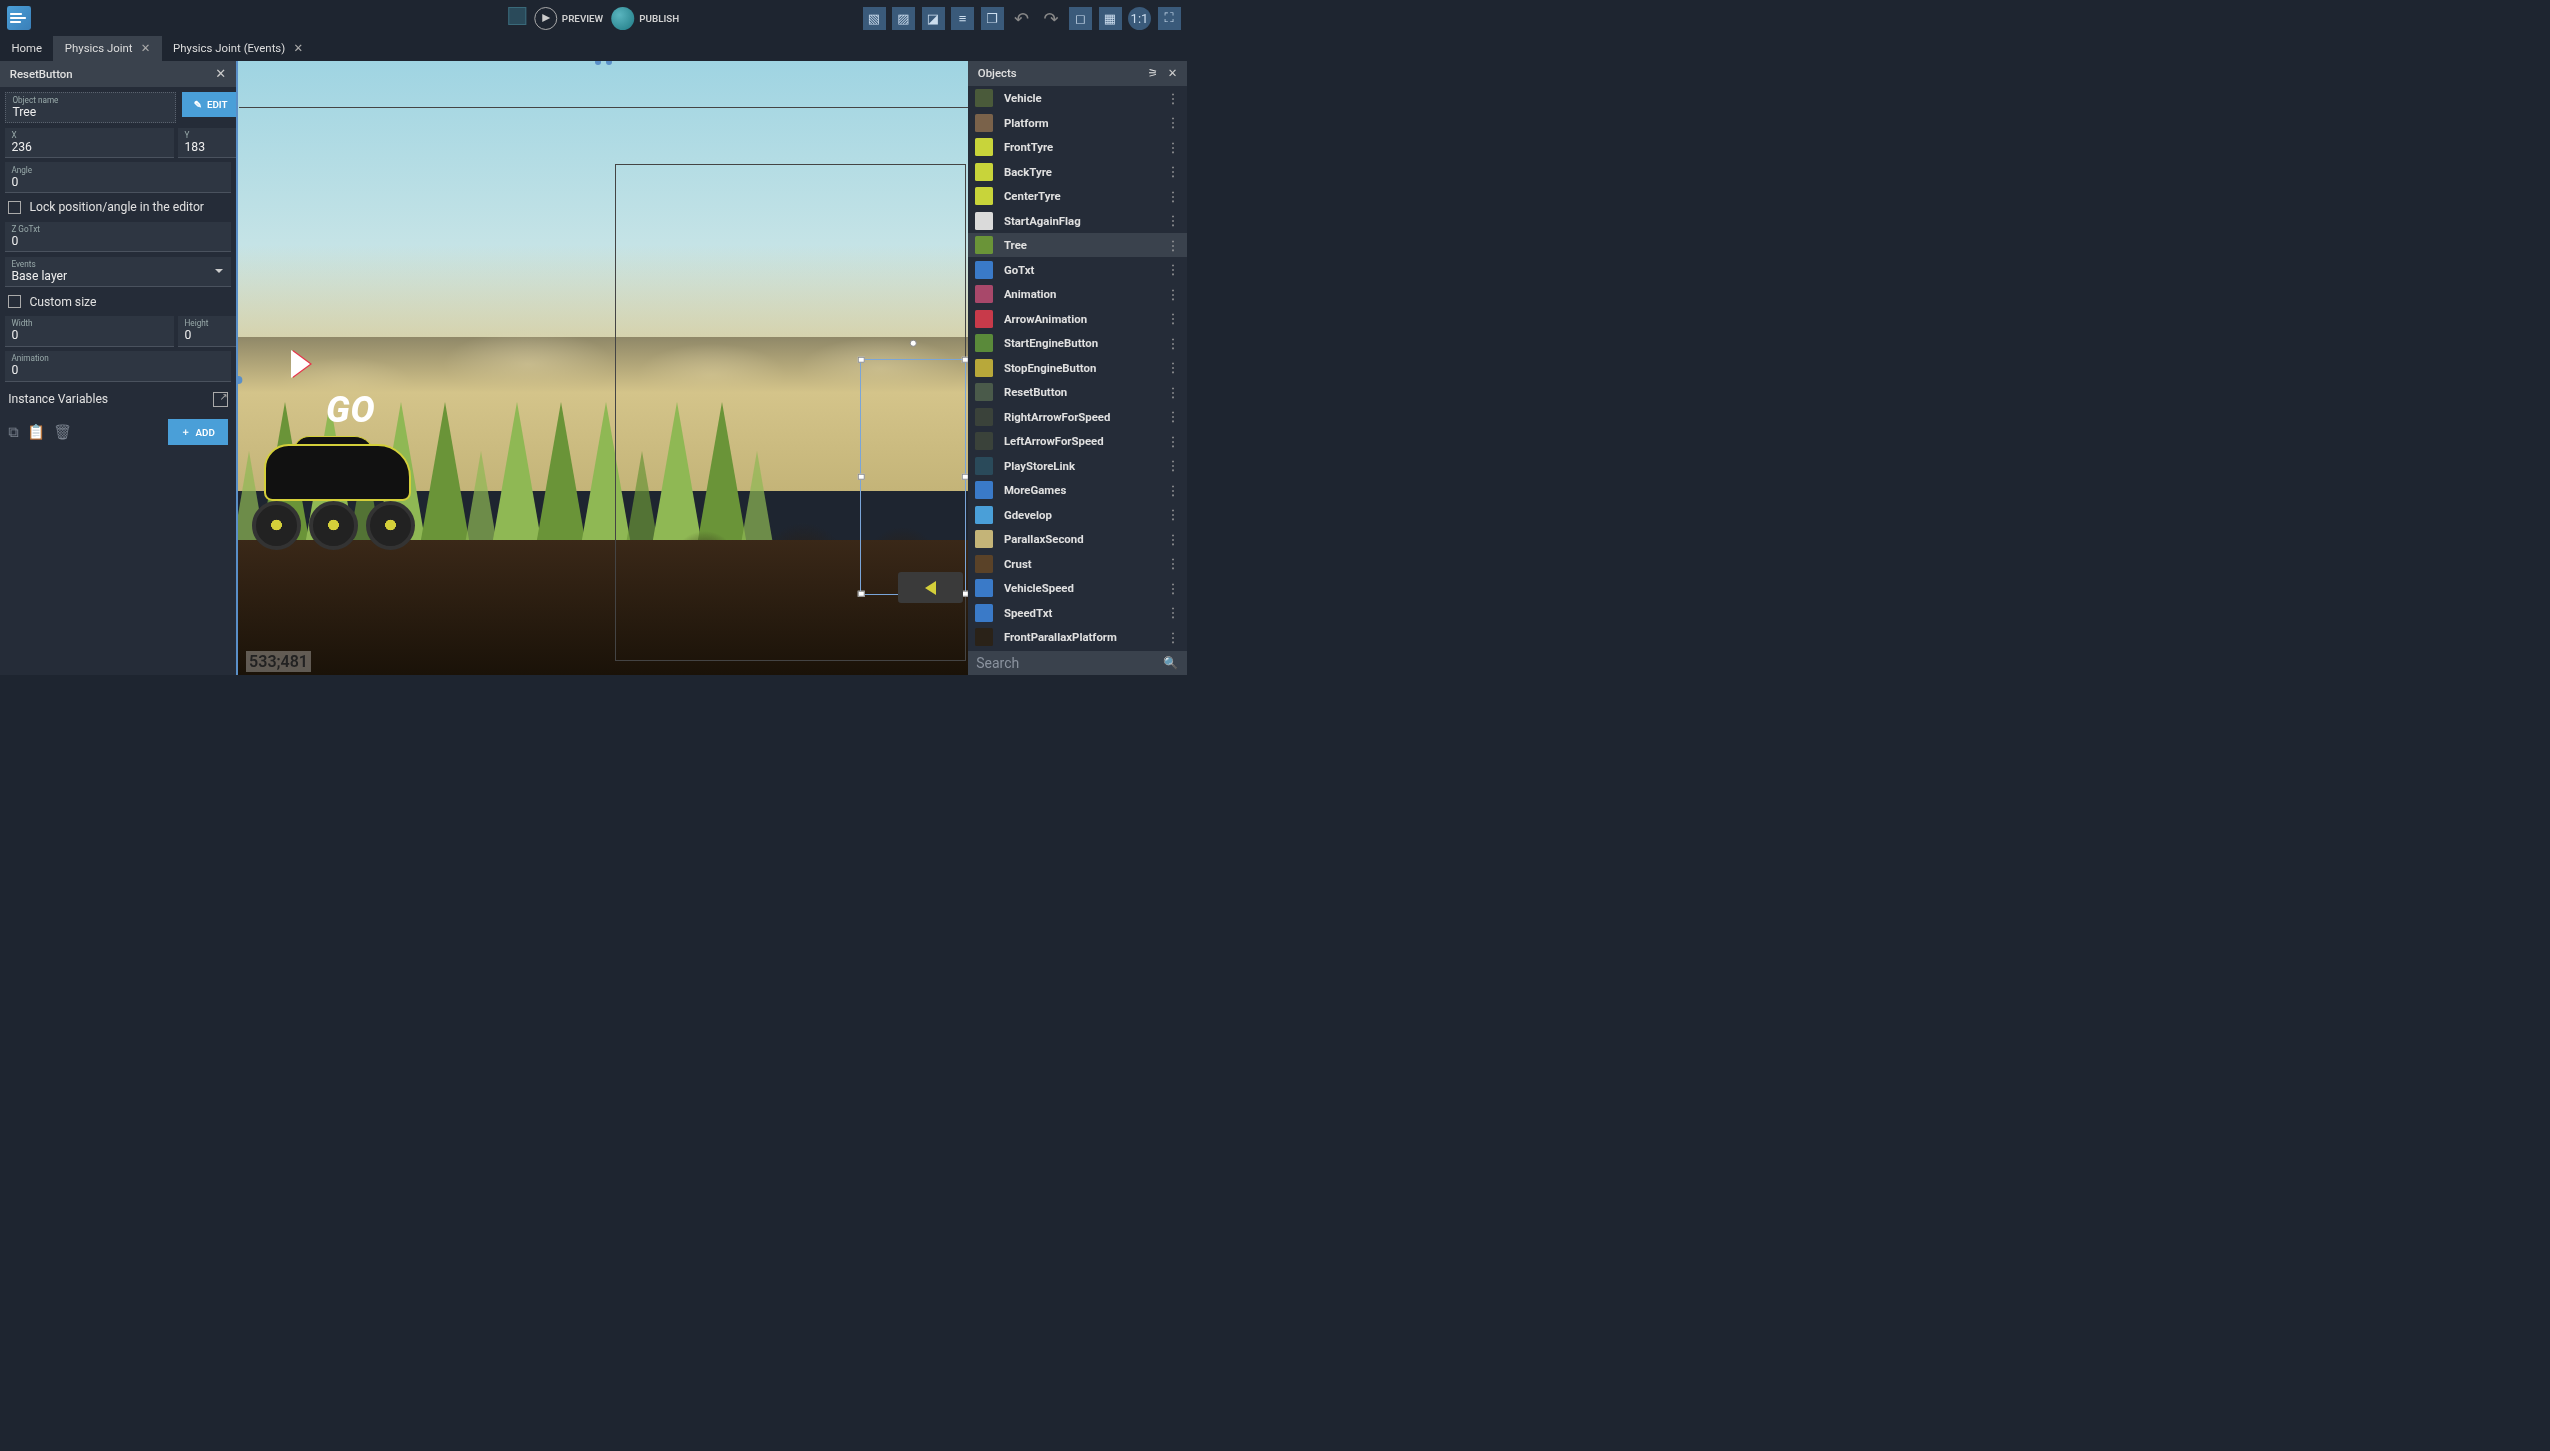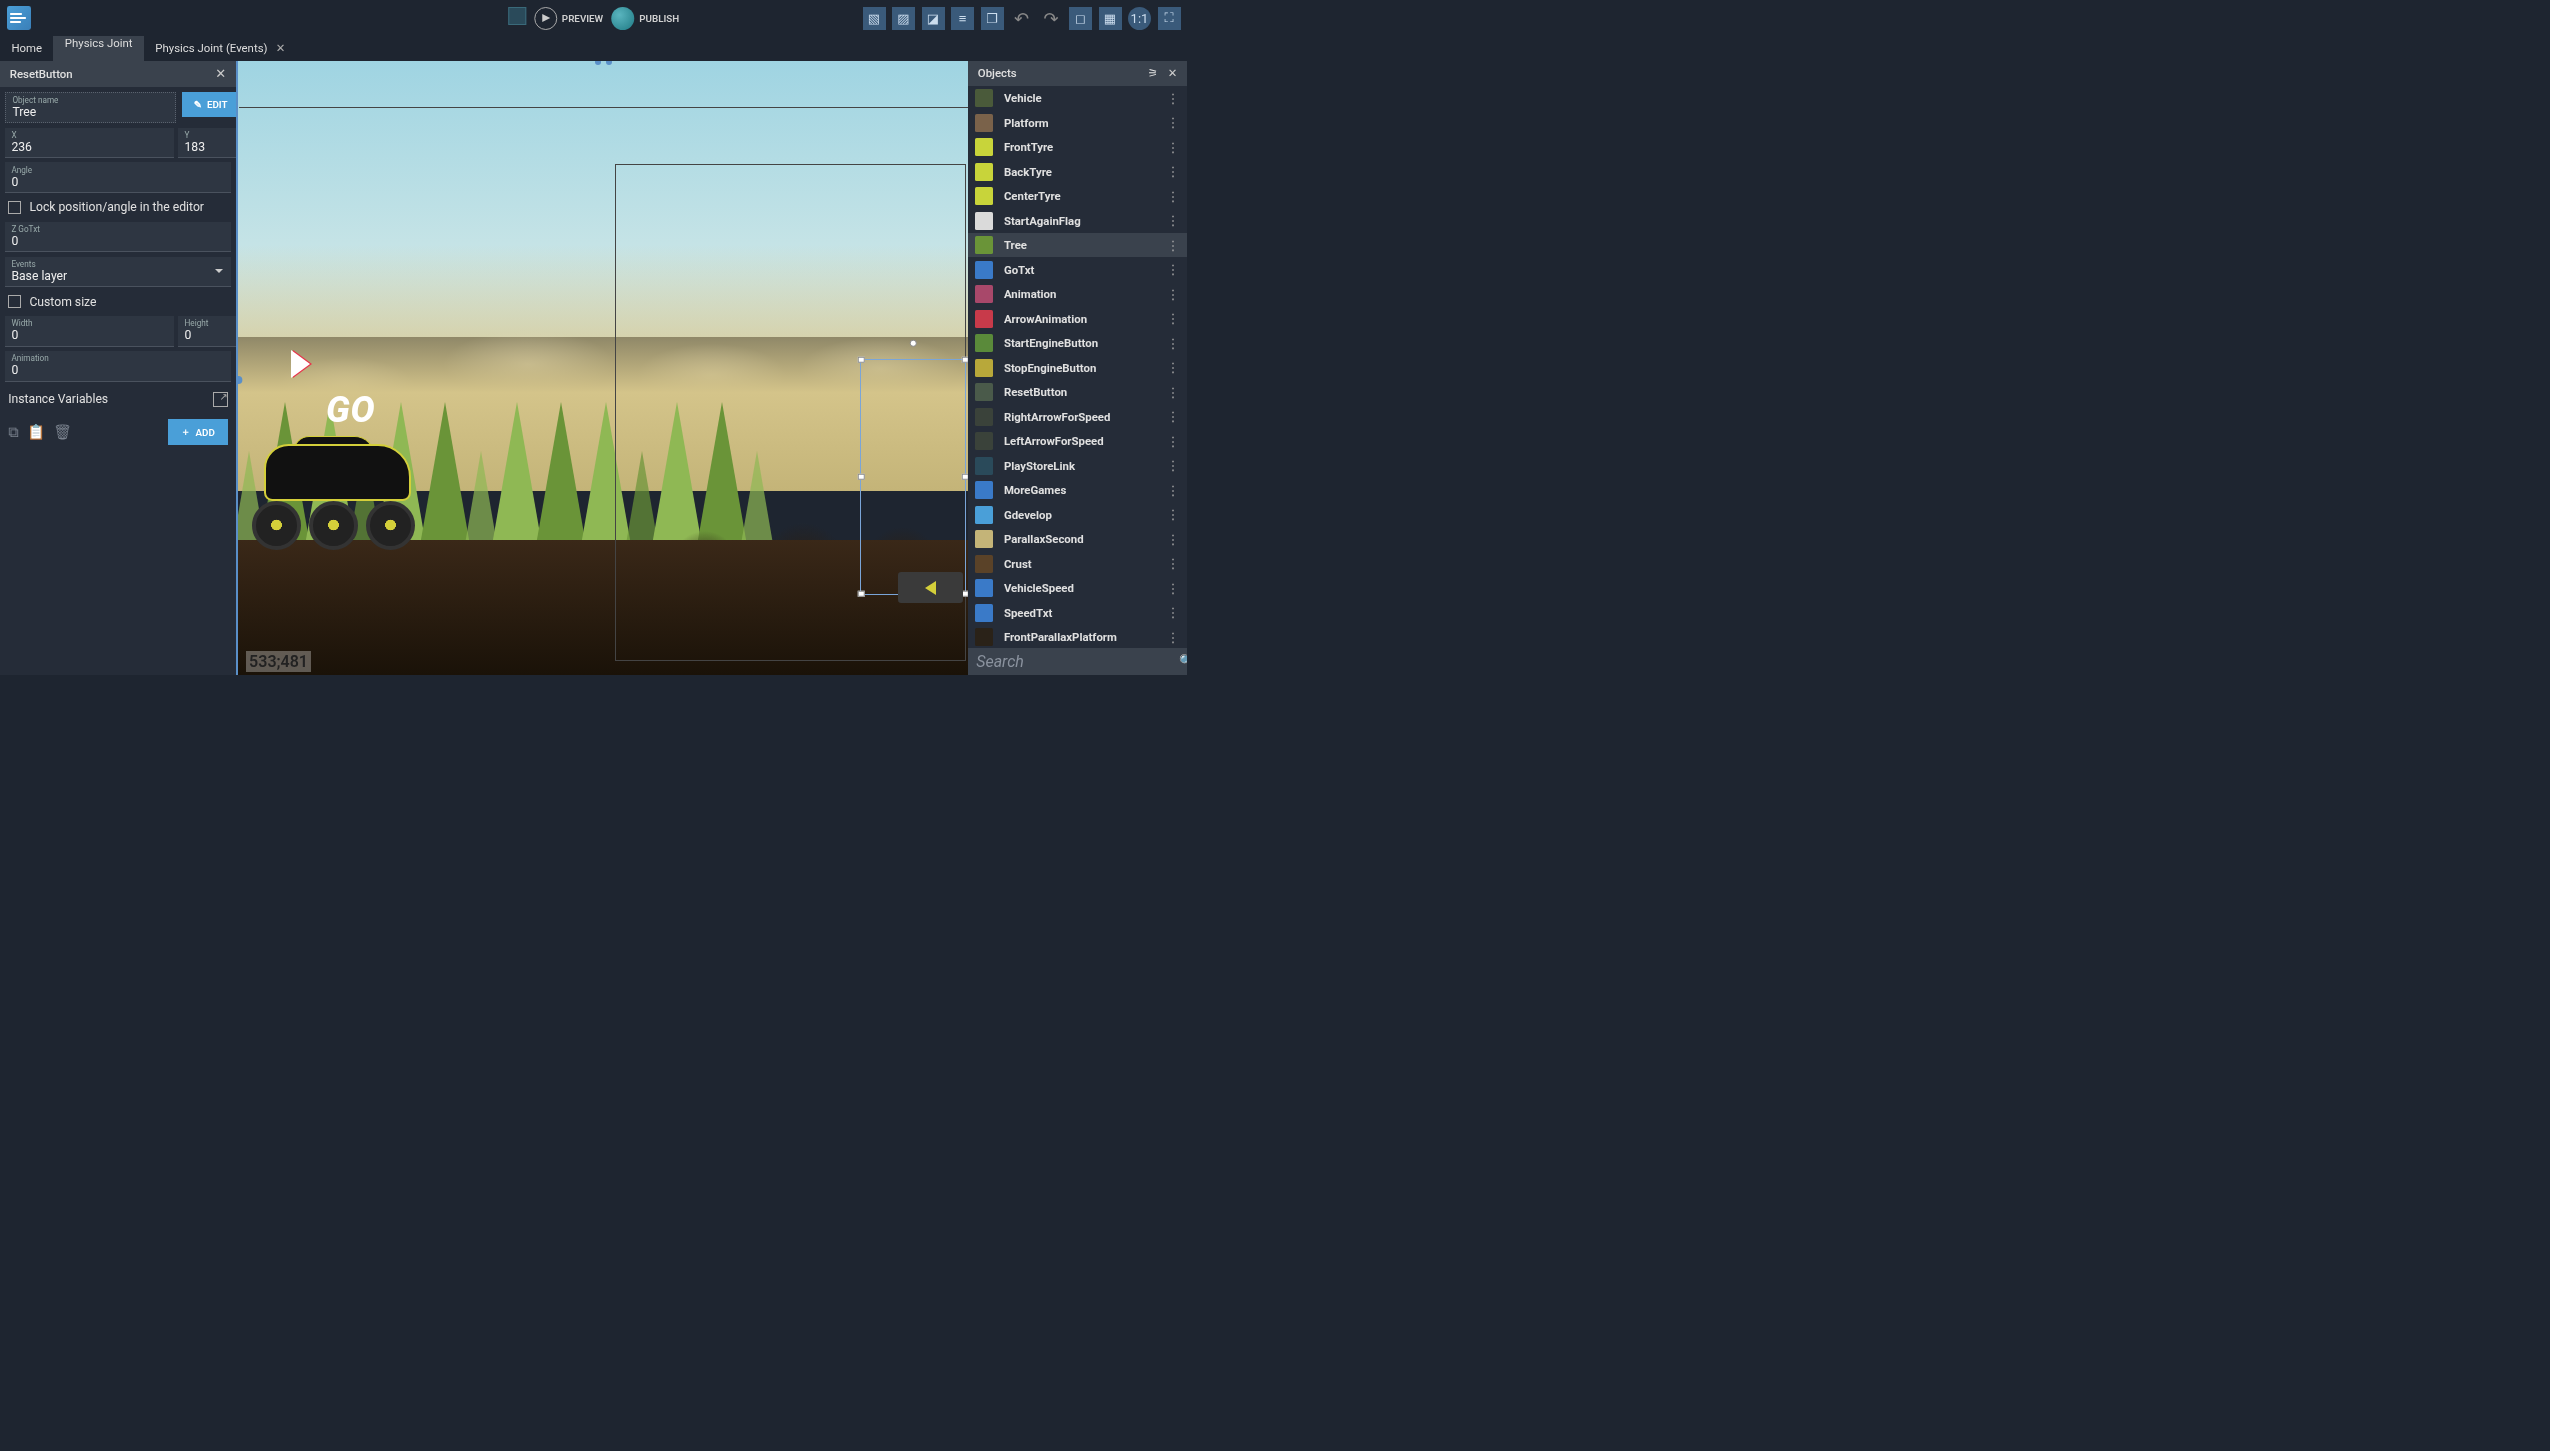--- a/index.html
+++ b/index.html
@@ -17,21 +17,21 @@
 .tb-play::after { content: ""; border-left: 8.2px solid #ccc; border-top: 4.9px solid transparent; border-bottom: 4.9px solid transparent; margin-left: 2.4px; }
 .tb-pub { background: radial-gradient(circle at 35% 35%, #5ab5bf, #1f7a84); }
 .tb-chip { width: 18px; height: 18px; background: #2a4a5a; border: 0.8px solid #3a6a7a; }
 .topbar-right { margin-left: auto; display: flex; gap: 6.5px; align-items: center; }
 .tool-icon { width: 23px; height: 23px; background: #3a5a7a; display: flex; align-items: center; justify-content: center; cursor: pointer; font-size: 13px; color: #cde; }
 .tool-icon.alt { background: transparent; color: #888; font-size: 18px; }
 
 
 .tabs { height: 24.5px; background: #1e2530; display: flex; align-items: stretch; }
 .tab { padding: 0 11.4px; display: flex; align-items: center; gap: 8.2px; font-size: 11.4px; color: #ddd; cursor: pointer; }
-.tab.active { background: #3a424d; flex-direction: column; }
+.tab.active { background: #3a424d; }
 .tab-close { font-size: 11.4px; color: #aaa; cursor: pointer; }
 
 
 .main { flex: 1; display: flex; min-height: 0; }
 
 
 .left-panel { width: 236px; background: #252c38; display: flex; flex-direction: column; }
 .panel-header { background: #3a424d; padding: 5.7px 9.8px; font-size: 11.4px; font-weight: 500; display: flex; justify-content: space-between; align-items: center; }
 .panel-close { cursor: pointer; color: #ccc; font-size: 13px; }
 .panel-body { padding: 4.9px; display: flex; flex-direction: column; gap: 4.1px; }
@@ -90,21 +90,21 @@
 
 
 .right-panel { width: 219px; background: #252c38; display: flex; flex-direction: column; }
 .obj-list { flex: 1; overflow-y: auto; }
 .obj-item { display: flex; align-items: center; padding: 3.3px 8.2px 3.3px 6.5px; gap: 11.4px; font-size: 11.4px; cursor: pointer; height: 24.5px; }
 .obj-item.selected { background: #3a424d; }
 .obj-thumb { width: 18px; height: 18px; background: #3a4250; border-radius: 1.6px; flex-shrink: 0; display: flex; align-items: center; justify-content: center; font-size: 9.8px; }
 .obj-name { flex: 1; white-space: nowrap; overflow: hidden; text-overflow: ellipsis; font-weight: bold; }
 .obj-more { color: #aaa; font-size: 13px; cursor: pointer; letter-spacing: -0.8px; }
 .search-bar { background: #3a424d; padding: 4.1px 8.2px; display: flex; align-items: center; }
-.search-bar input { flex: 1; background: transparent; border: none; color: #ccc; font-size: 16px; outline: none; font-style: italic; }
+.search-bar input { flex: 1; background: transparent; border: none; color: #ccc; font-size: 14px; outline: none; }
 .search-bar input::placeholder { color: #8a929e; }
 .search-icon { color: #8a929e; font-size: 12.2px; }
 .hdr-icons { display: flex; gap: 9.8px; align-items: center; }
 .hdr-icons span { cursor: pointer; font-size: 11.4px; }
 
 ::-webkit-scrollbar { width: 8.2px; }
 ::-webkit-scrollbar-track { background: #252c38; }
 ::-webkit-scrollbar-thumb { background: #4a525e; border-radius: 4.1px; }
 </style>
 </head>

